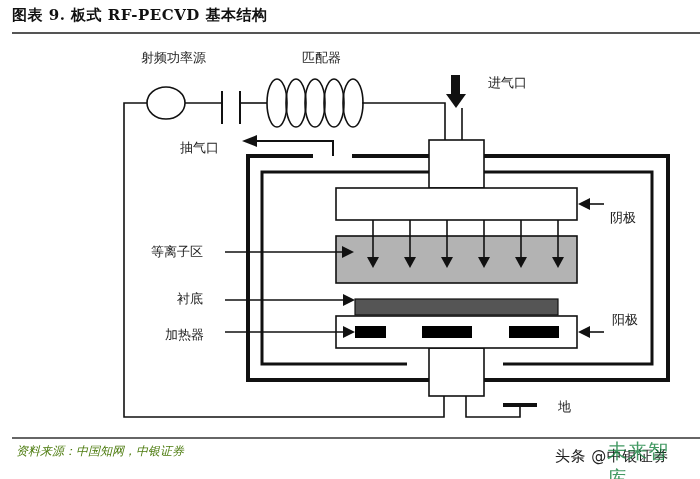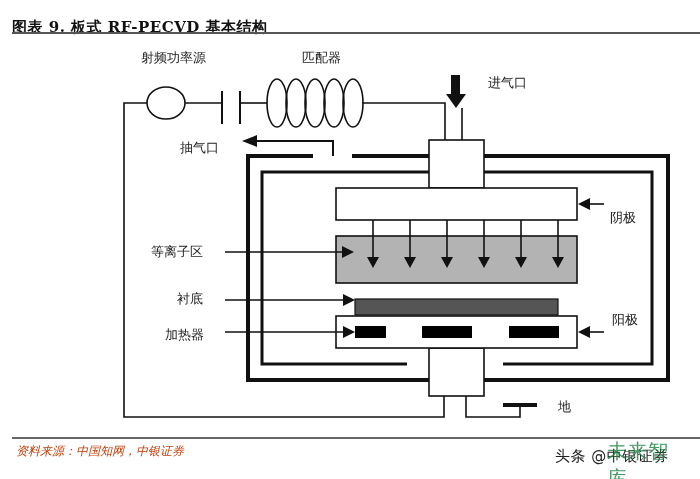--- a/index.html
+++ b/index.html
@@ -1,28 +1,27 @@
 <!DOCTYPE html>
 <html><head>
 <meta charset="utf-8">
 <style>
   html, body { margin: 0; padding: 0; background: #ffffff; }
   body { width: 700px; height: 479px; position: relative; overflow: hidden; font-family: "DejaVu Sans", sans-serif; }
   .title {
     position: absolute; left: 12px; top: 6px;
     font-family: "DejaVu Serif", serif; font-weight: bold; font-size: 15px; color: #111;
     letter-spacing: 0.5px;
-    margin-top: 12px;
   }
   .rule { position: absolute; left: 12px; width: 688px; height: 2px; background: #555; }
   .rule.top { top: 32px; }
   .rule.bottom { top: 437px; height: 1.5px; background: #666; }
   .source {
     position: absolute; left: 16px; top: 443px;
-    font-family: "DejaVu Serif", serif; font-style: italic; font-size: 12px; color: #c2410c;
+    font-family: "DejaVu Serif", serif; font-style: italic; font-size: 12px; color: #4d7c0f;
   }
   .watermark {
     position: absolute; left: 555px; top: 447px;
     font-size: 15px; color: #222; letter-spacing: 0.5px;
   }
   .watermark .ghost { position: absolute; left: 52px; top: -9px; font-size: 20px; color: #15803d; opacity: 0.8; }
   svg { position: absolute; left: 0; top: 0; }
   .lbl { font-family: "DejaVu Sans", sans-serif; font-size: 13px; fill: #222; }
 </style>
 </head>

